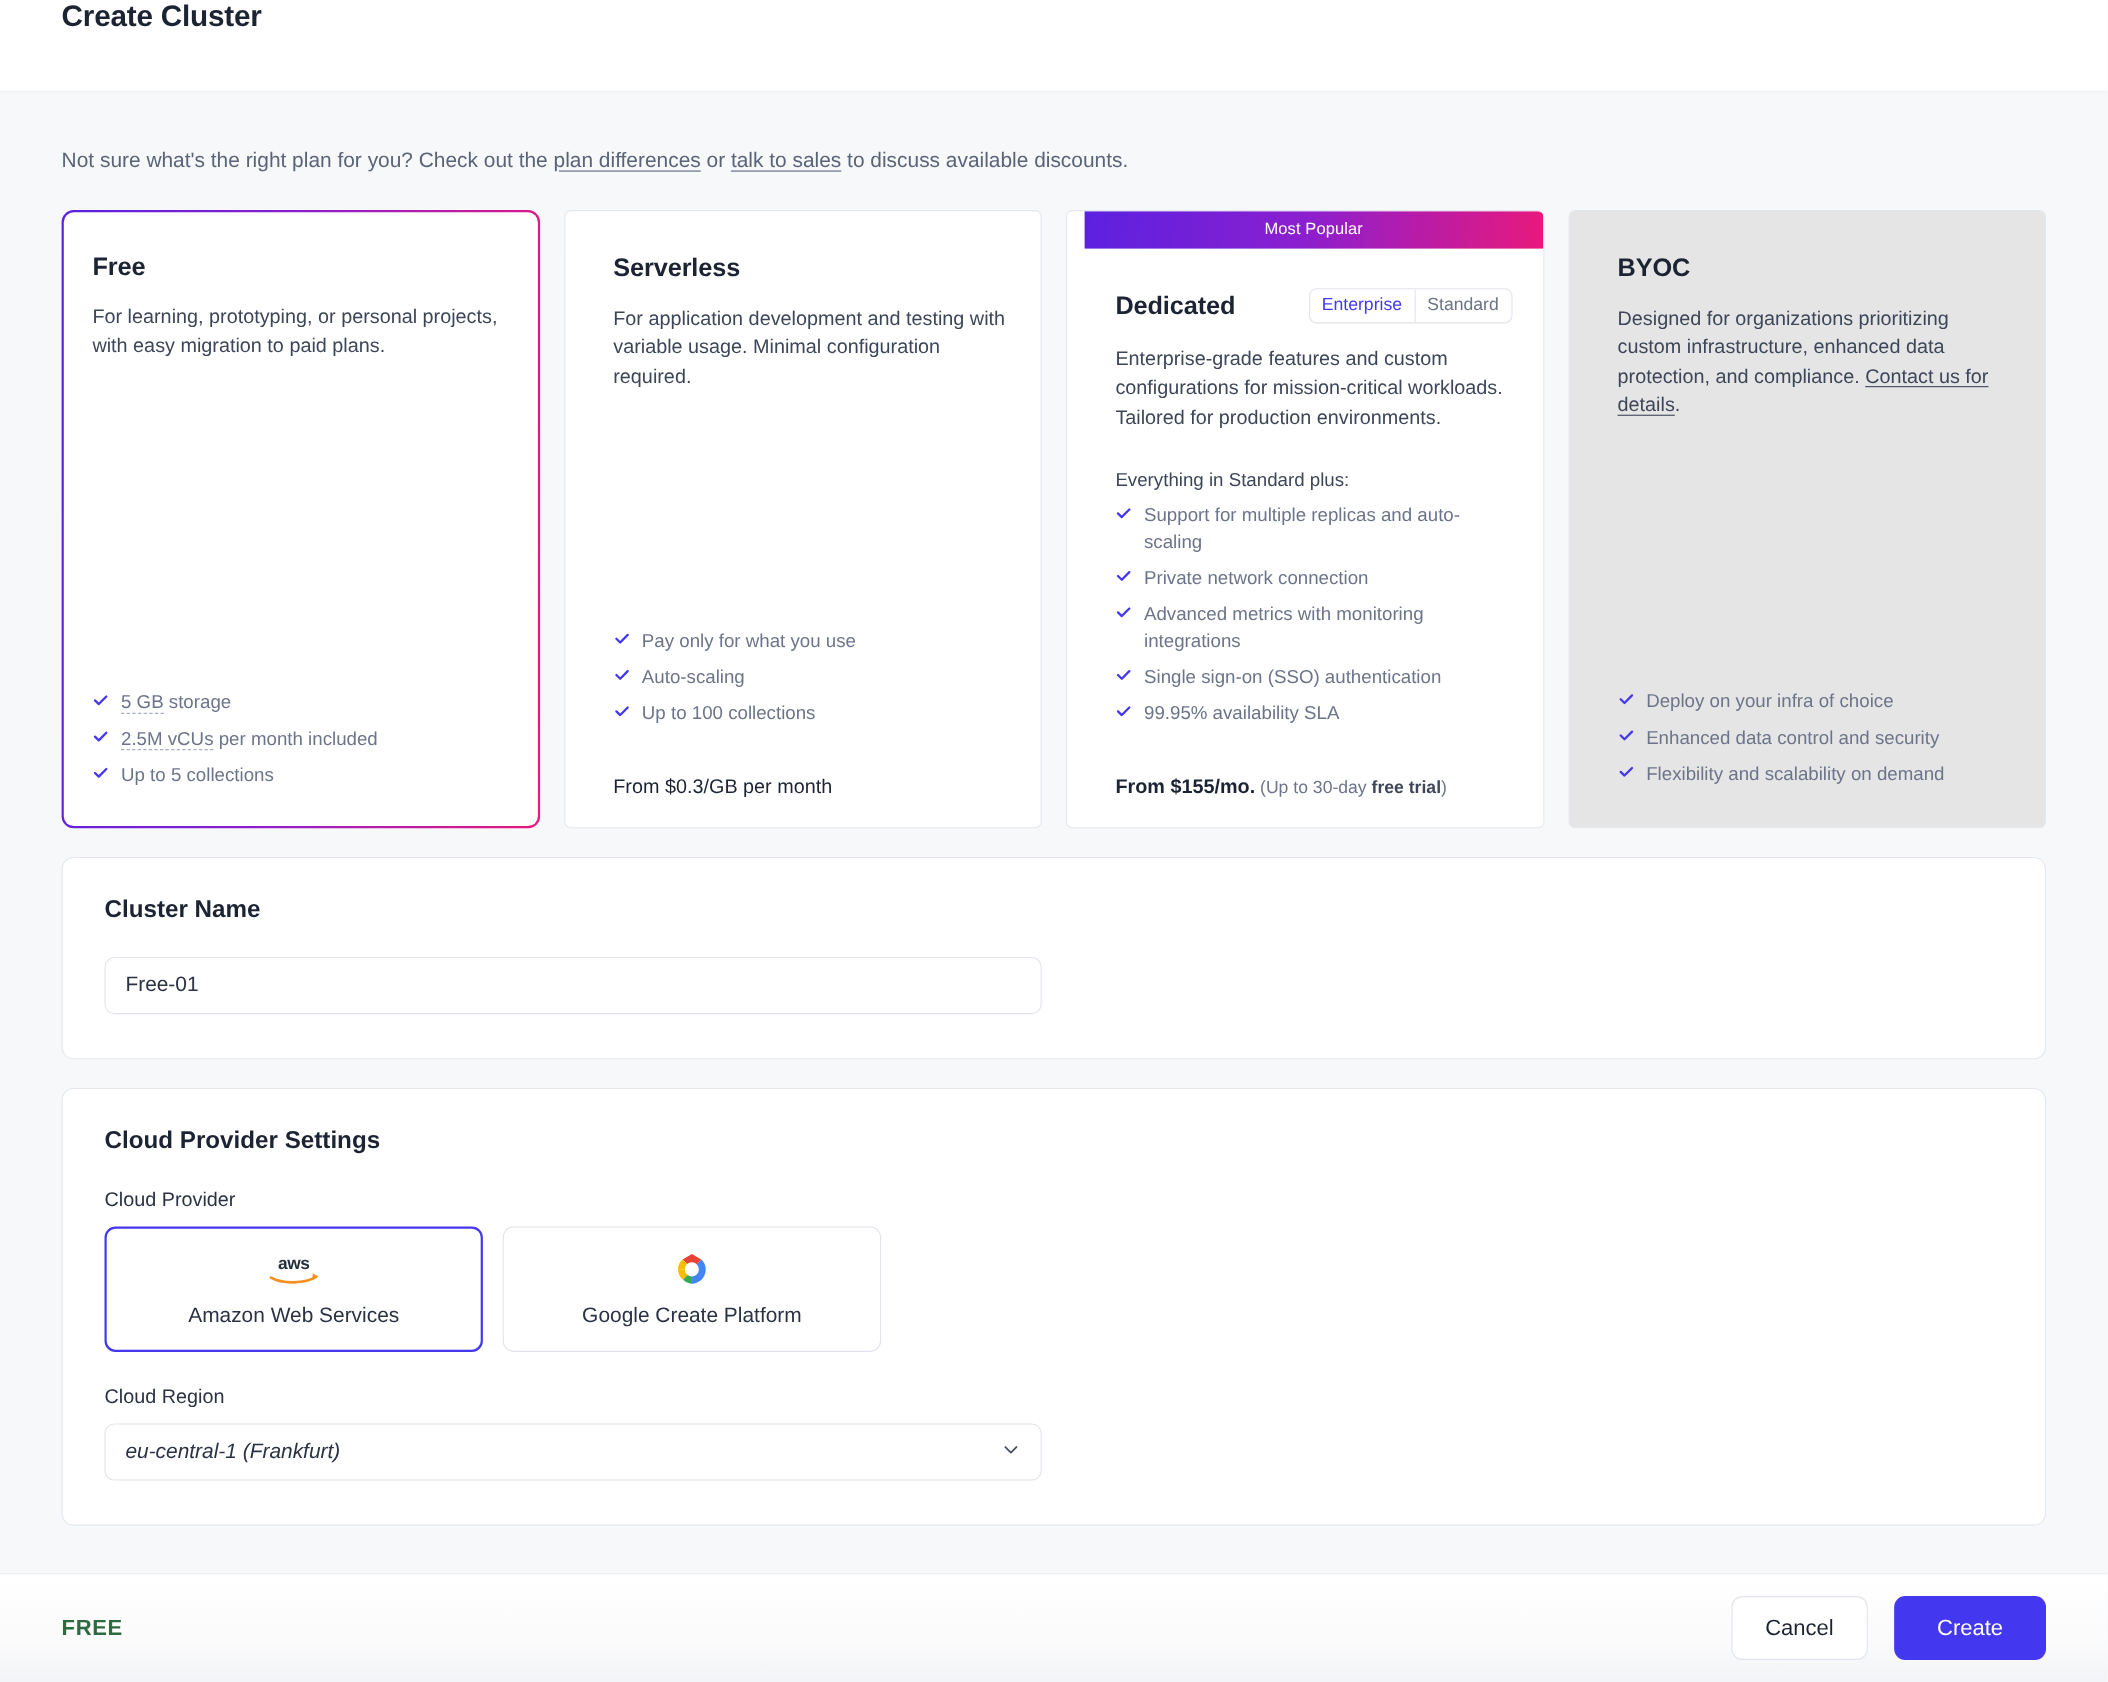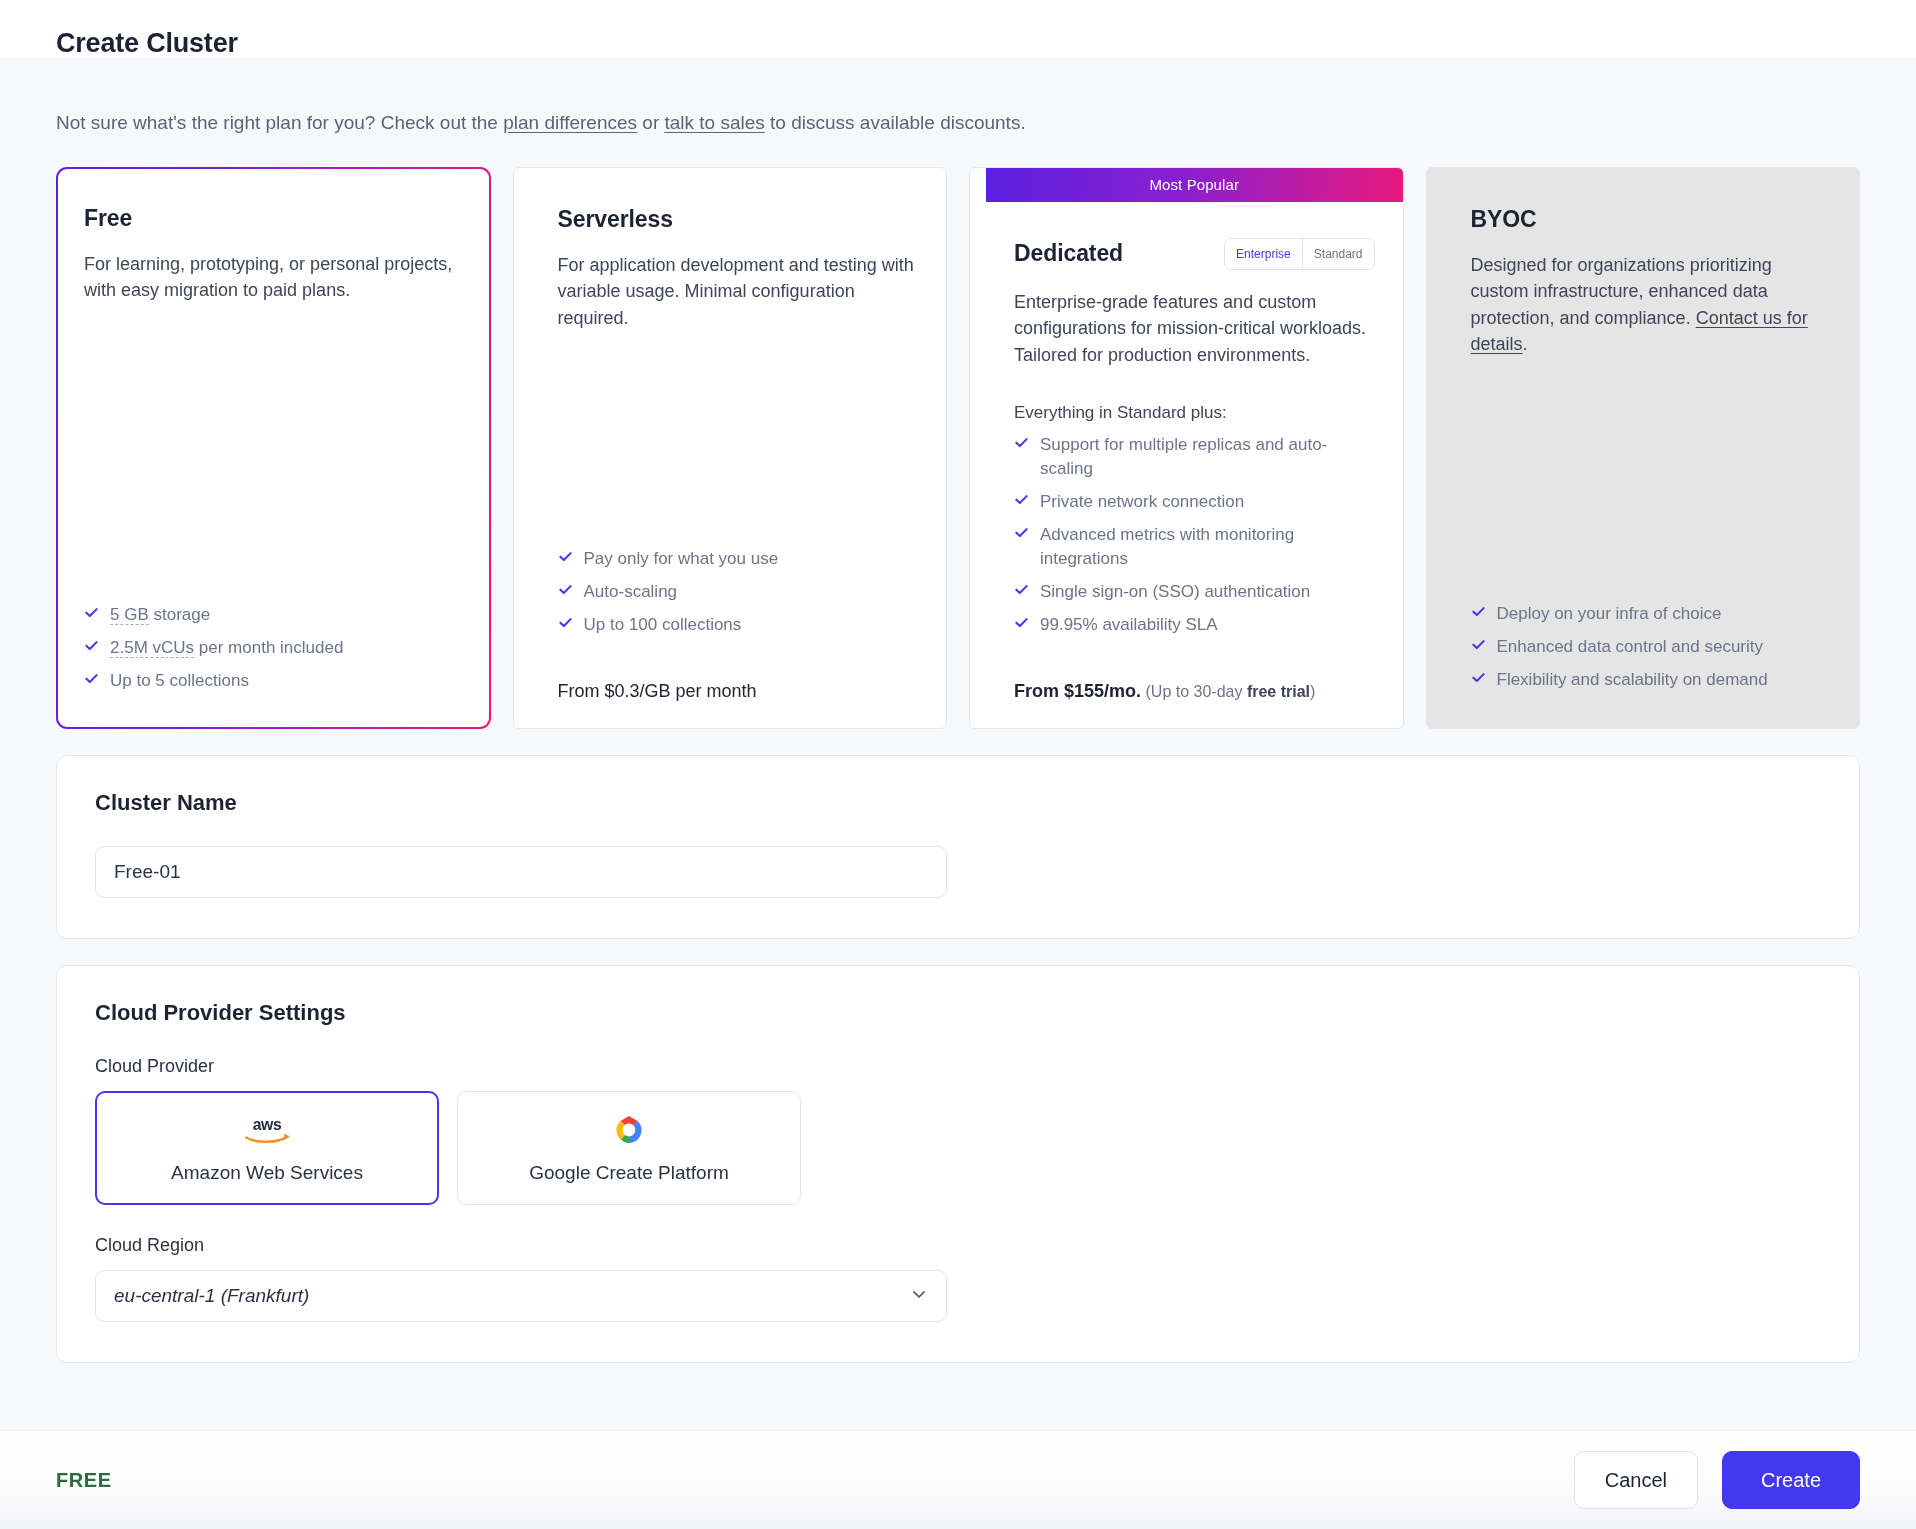--- a/index.html
+++ b/index.html
@@ -17,25 +17,25 @@
     position: relative;
     width: 1916px;
     height: 1529px;
     display: flex;
     flex-direction: column;
     background: #f7f8fa;
   }
 
   
   .header {
-    height: 60px;
+    height: 84px;
     background: #ffffff;
     border-bottom: 1px solid #e9ebf0;
     display: flex;
-    align-items: flex-end;
+    align-items: flex-start;
     padding: 0 56px;
     flex: 0 0 auto;
   }
   .header-title {
     font-size: 27px;
     font-weight: bold;
     color: #1c2333;
     letter-spacing: -0.2px;
   }
 
@@ -142,21 +142,21 @@
 
   .seg {
     display: inline-flex;
     border: 1px solid #e1e4ec;
     border-radius: 7px;
     overflow: hidden;
     background: #fff;
     height: 32px;
   }
   .seg span {
-    font-size: 12px;
+    font-size: 16px;
     padding: 0 11px;
     display: flex;
     align-items: center;
     color: #6b7385;
   }
   .seg span.on {
     color: #4338f0;
   }
   .seg span + span {
     border-left: 1px solid #e1e4ec;

